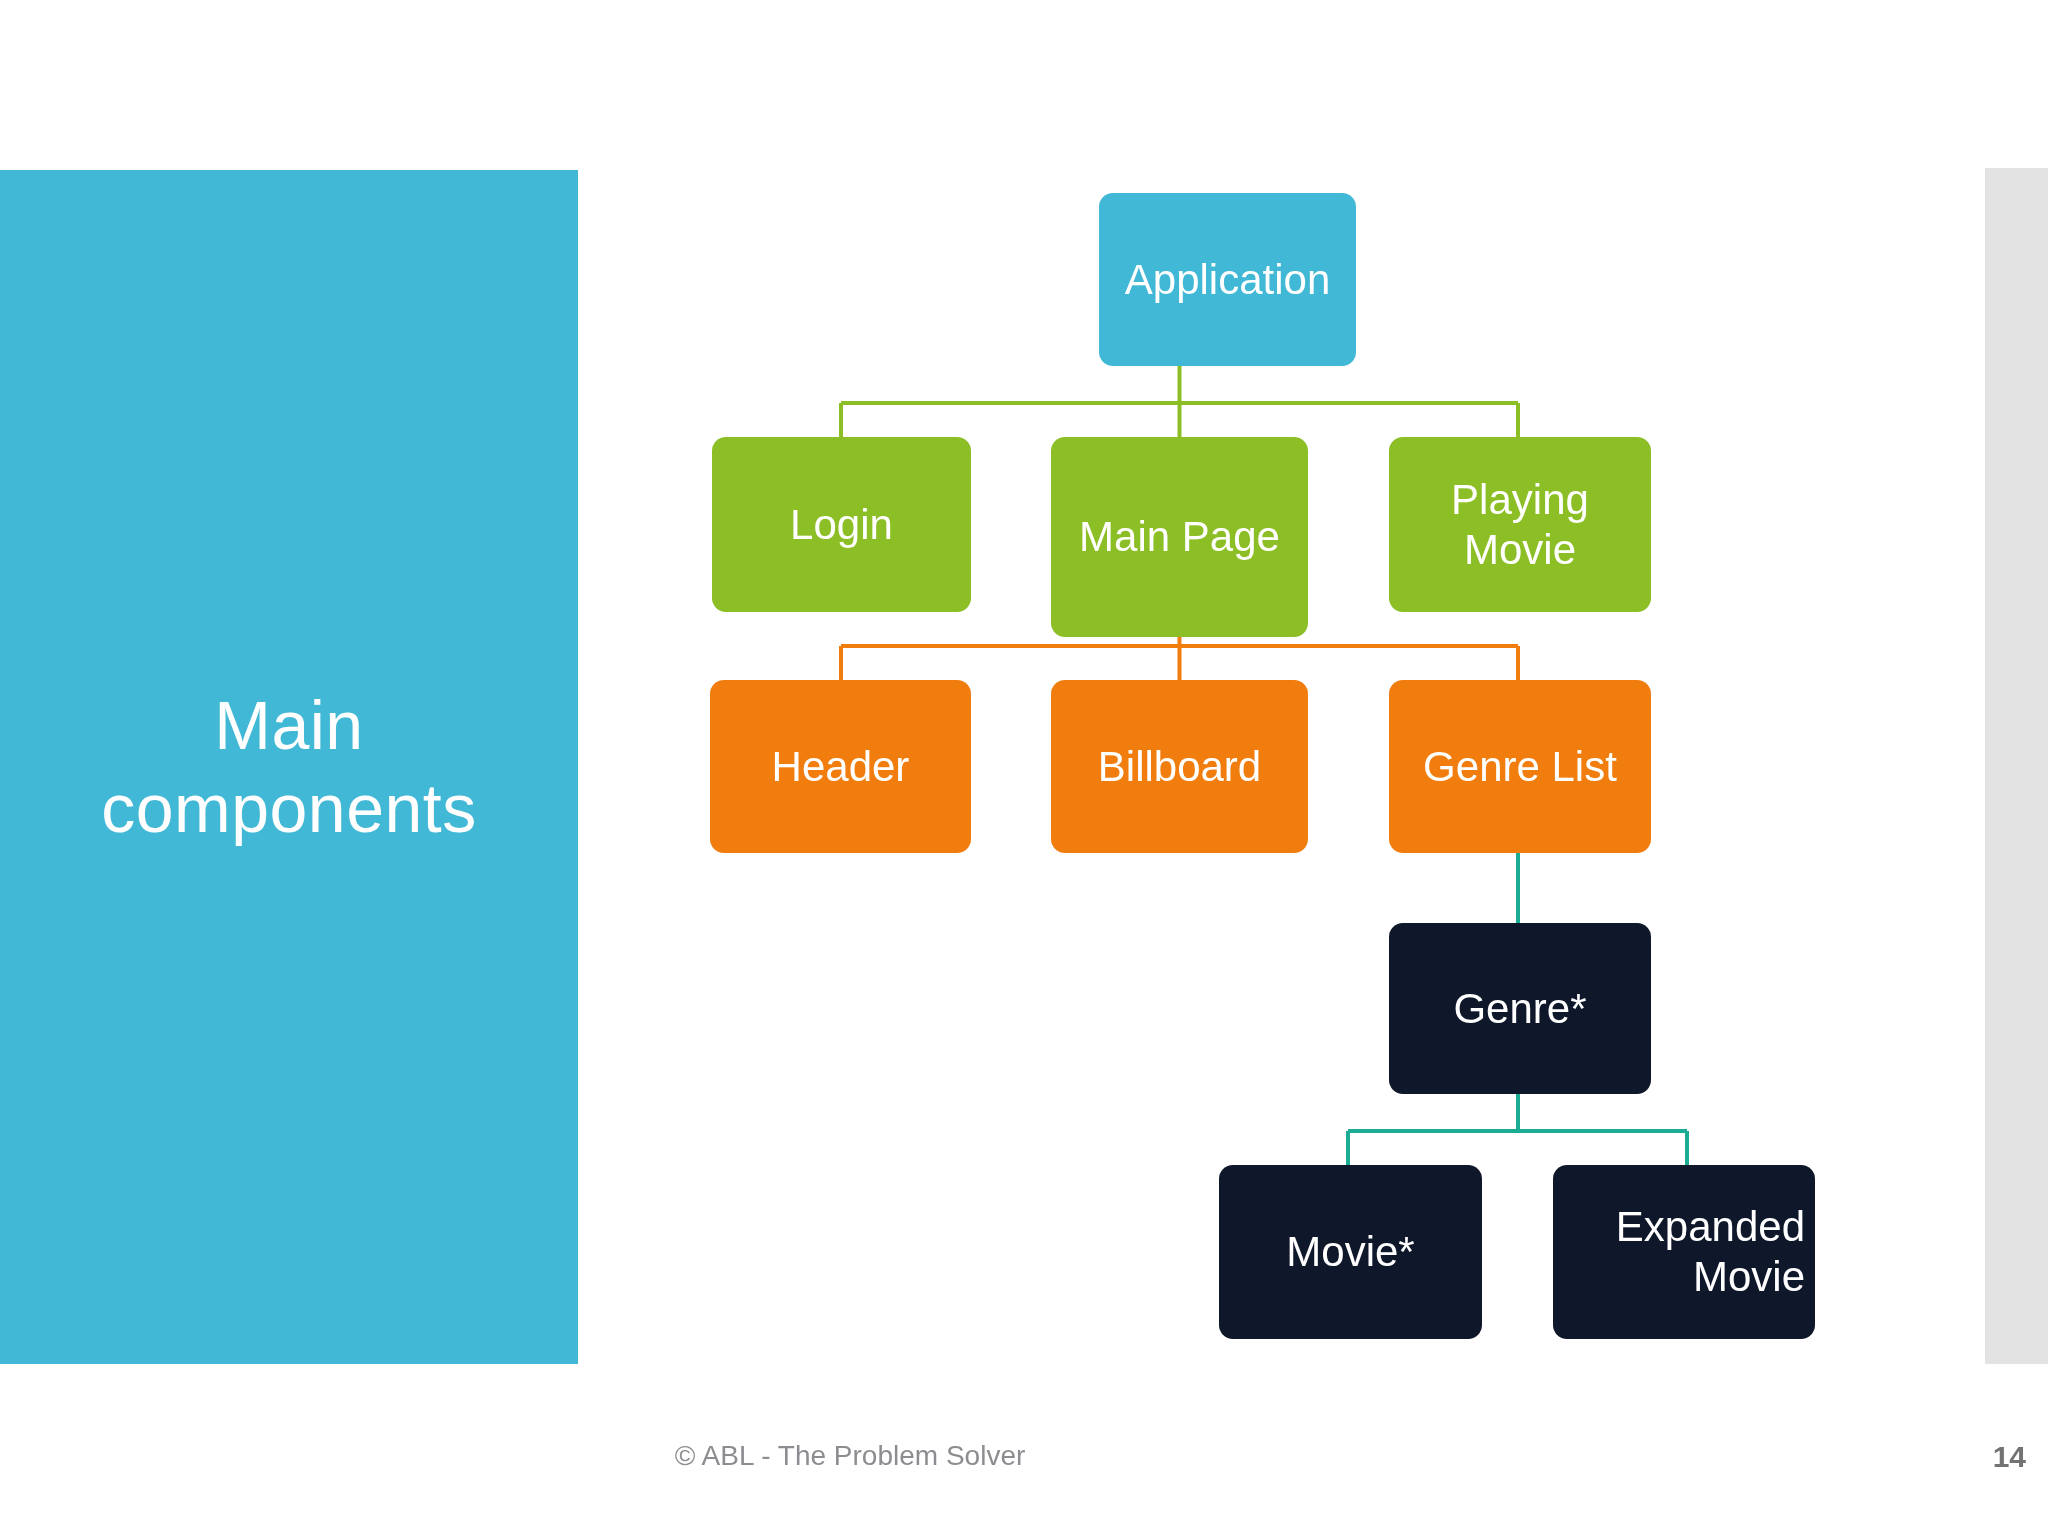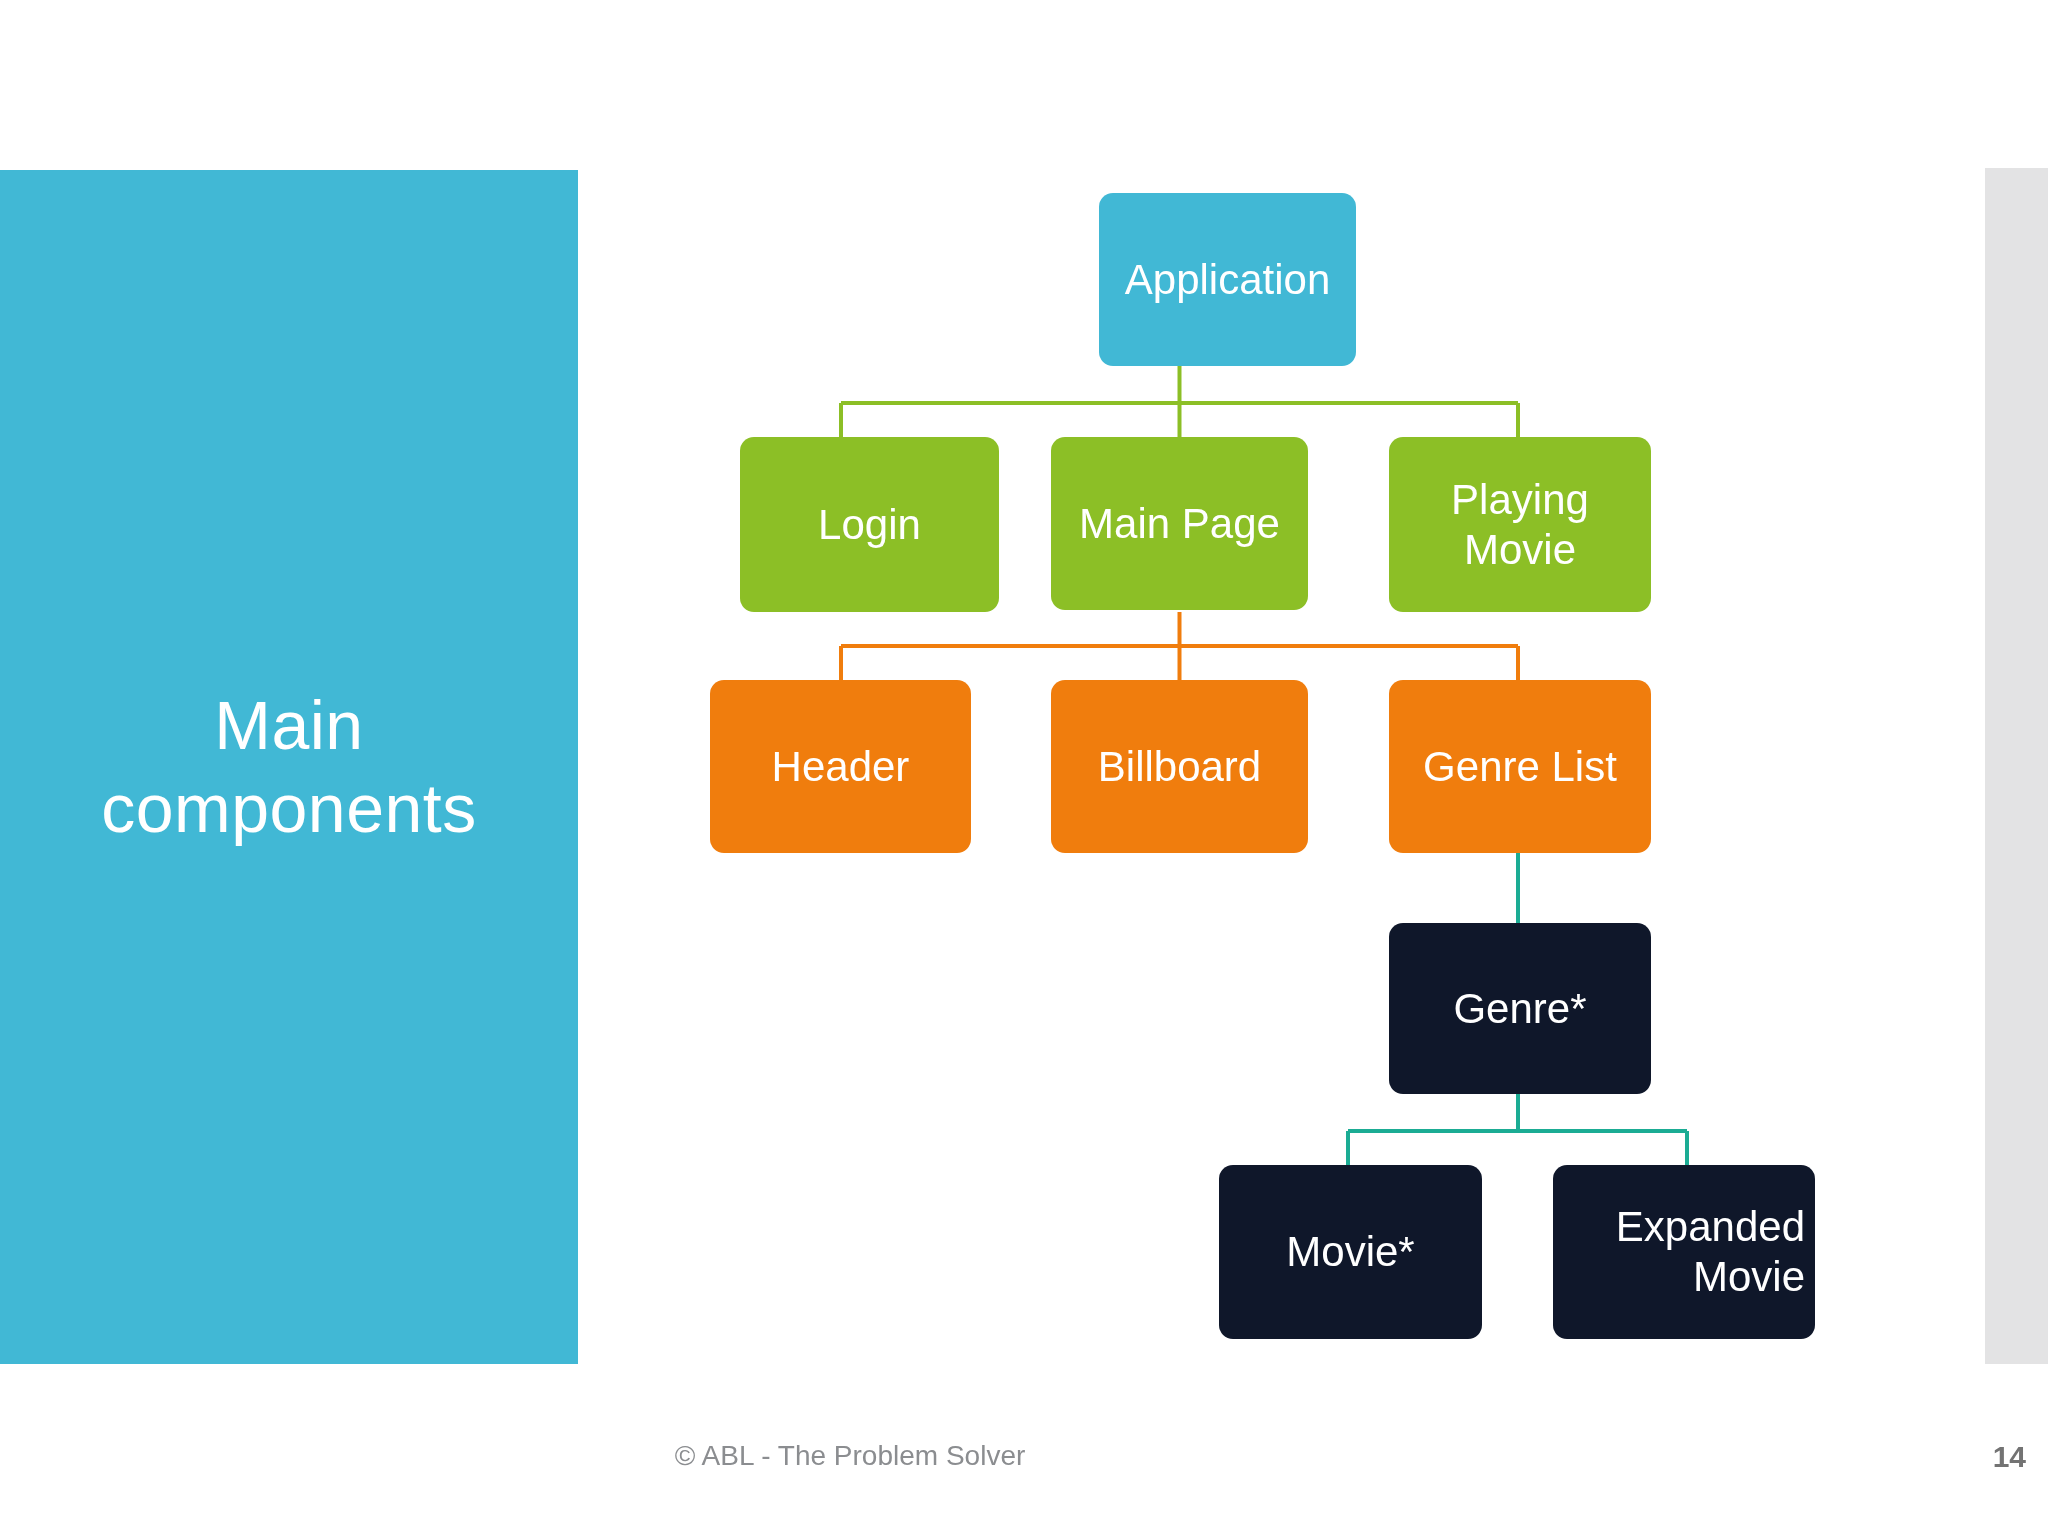--- a/index.html
+++ b/index.html
@@ -86,22 +86,22 @@
   .node .node-label { display: block; }
 
   .n-blue   { background: #41b8d5; margin-left: 48px; }
   .n-green  { background: #8cbf26; }
   .n-orange { background: #f07d0d; }
   .n-teal   { background: #0f172a; text-align: right; }
 
   
   #node-application  { left: 1051px; top: 193px;  width: 257px; height: 173px; }
 
-  #node-login        { left: 740px;  top: 437px;  width: 259px; height: 175px; }
-  #node-main-page    { left: 1051px; top: 437px;  width: 257px; height: 173px; text-align: center; }
+  #node-login        { left: 712px;  top: 437px;  width: 259px; height: 175px; }
+  #node-main-page    { left: 1051px; top: 437px;  width: 257px; height: 200px; text-align: center; }
   #node-playing-movie{ left: 1389px; top: 437px;  width: 262px; height: 175px; }
 
   #node-header       { left: 710px;  top: 680px;  width: 261px; height: 173px; }
   #node-billboard    { left: 1051px; top: 680px;  width: 257px; height: 173px; }
   #node-genre-list   { left: 1389px; top: 680px;  width: 262px; height: 173px; }
 
   #node-genre        { left: 1389px; top: 923px;  width: 262px; height: 171px; }
 
   #node-movie        { left: 1219px; top: 1165px; width: 263px; height: 174px; }
   #node-expanded     { left: 1553px; top: 1165px; width: 262px; height: 174px; }

